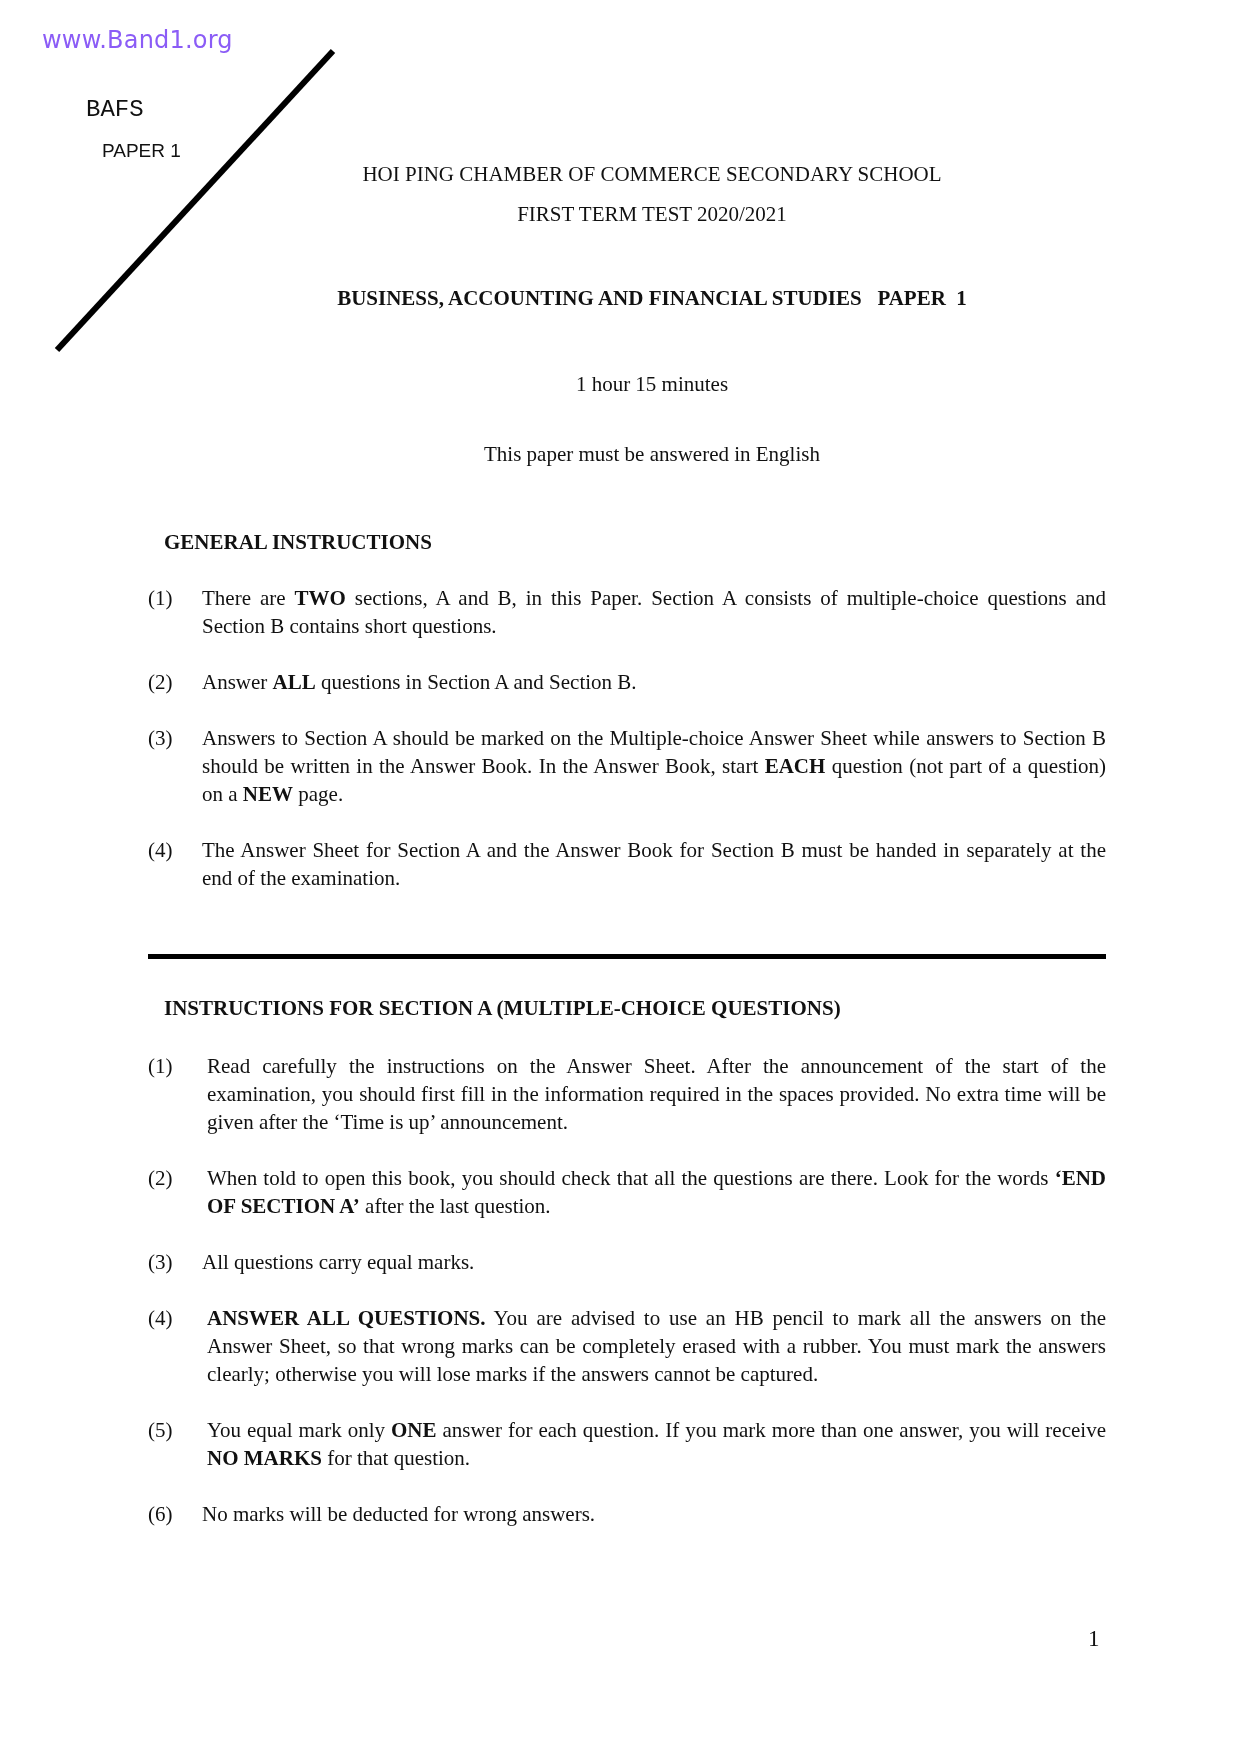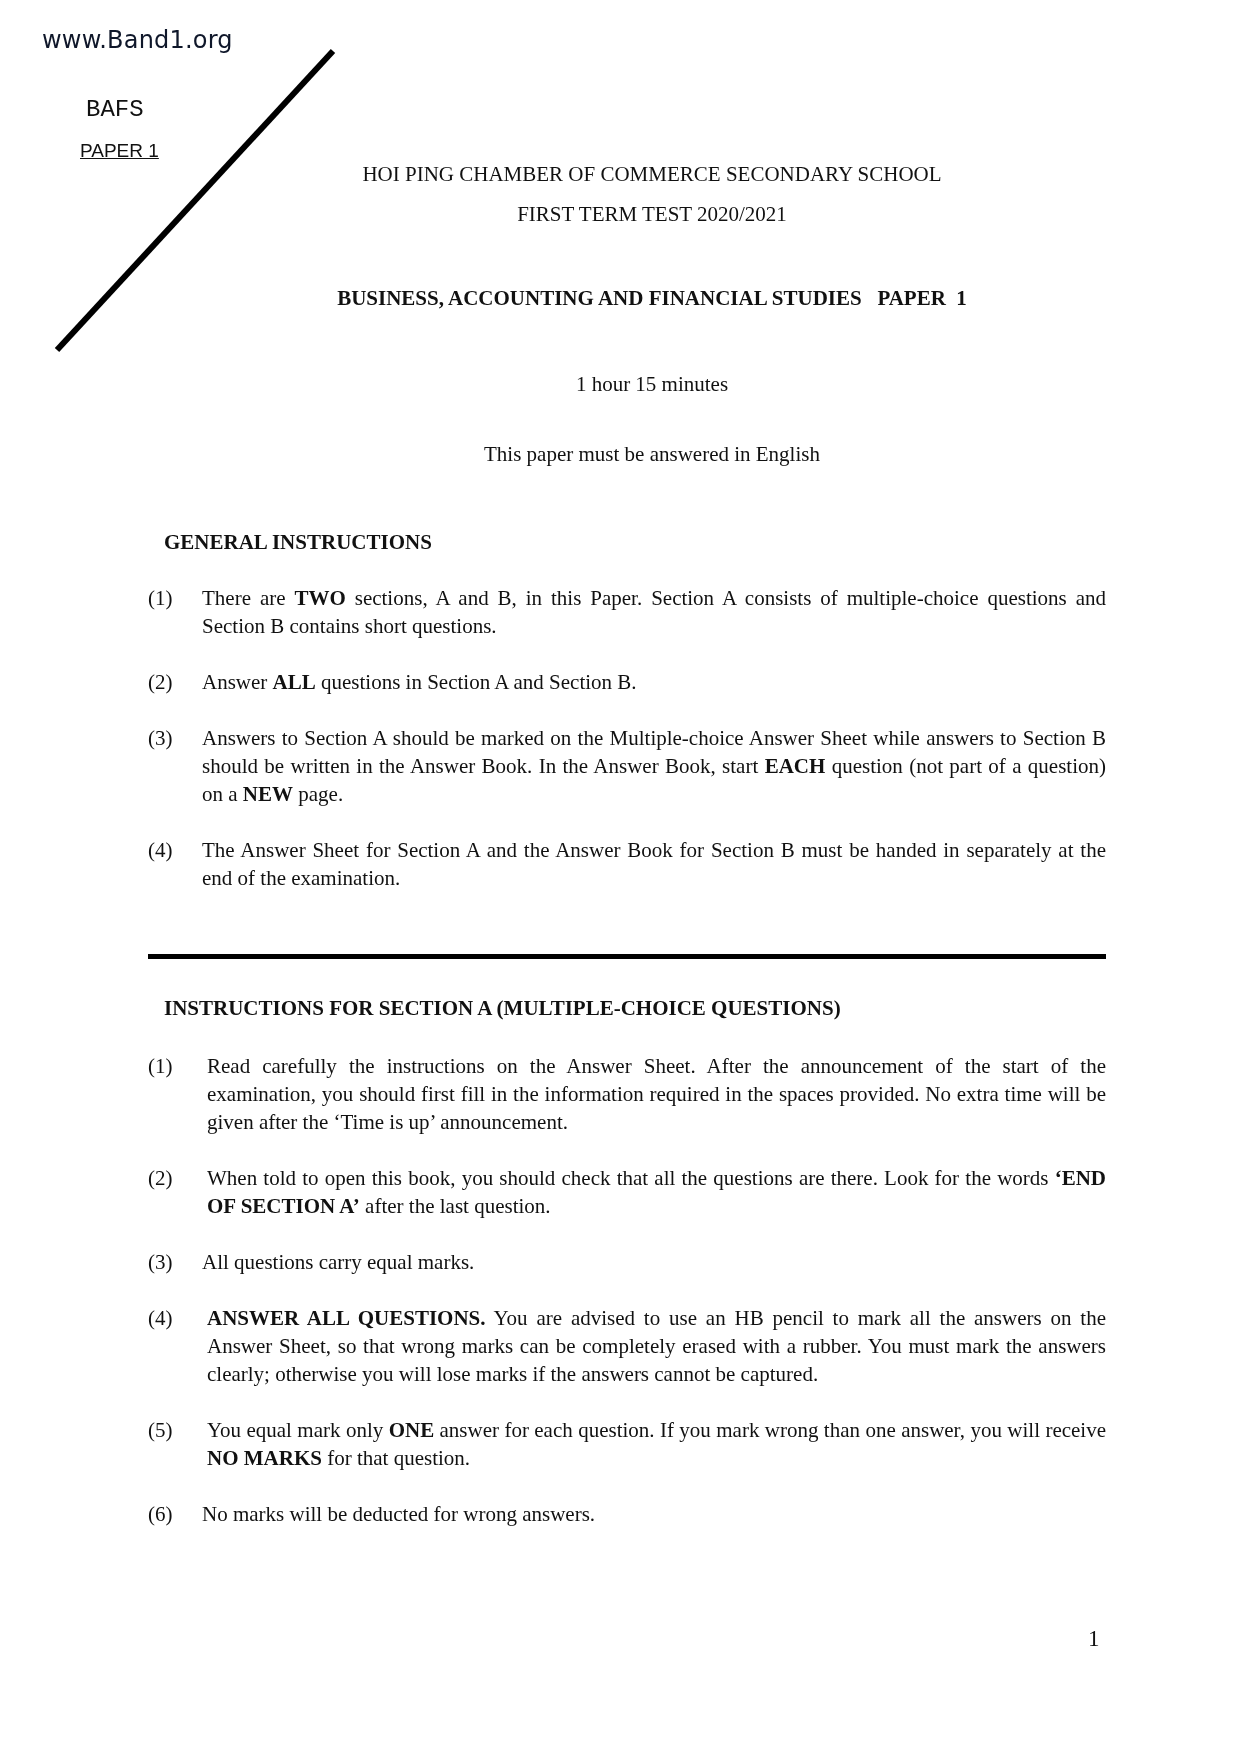--- a/index.html
+++ b/index.html
@@ -14,37 +14,36 @@
       overflow: hidden;
       color: #111111;
       font-family: "Liberation Serif", "DejaVu Serif", serif;
     }
     .watermark {
       position: absolute;
       left: 42px;
       top: 26px;
       font-family: "DejaVu Sans", "Liberation Sans", sans-serif;
       font-size: 24px;
-      color: #0f172a;
+      color: #8b5cf6;
       letter-spacing: 0.2px;
     }
     .subject {
       position: absolute;
       left: 86px;
       top: 96px;
       font-family: Liberation Mono, monospace;
       font-size: 24px;
     }
     .paper-tag {
       position: absolute;
-      left: 80px;
+      left: 102px;
       top: 140px;
       font-family: "Liberation Sans", sans-serif;
       font-size: 19px;
-      text-decoration: underline;
     }
     .slash {
       position: absolute;
       left: 0;
       top: 0;
       pointer-events: none;
     }
     .center-line {
       position: absolute;
       left: 0;
@@ -154,20 +153,20 @@
 <div class="instr" style="top:1248px;">
   <span class="num">(3)</span>
   <div class="txt"><span>All questions carry equal marks.</span></div>
 </div>
 <div class="instr" style="top:1304px;">
   <span class="num">(4)</span>
   <div class="txt indent2"><b>ANSWER ALL QUESTIONS.</b><span>  You are advised to use an HB pencil to mark all the answers on the Answer Sheet, so that wrong marks can be completely erased with a rubber.  You must mark the answers clearly; otherwise you will lose marks if the answers cannot be captured.</span></div>
 </div>
 <div class="instr" style="top:1416px;">
   <span class="num">(5)</span>
-  <div class="txt indent2"><span>You equal mark only </span><b>ONE</b><span> answer for each question.  If you mark wrong than one answer, you will receive </span><b>NO MARKS</b><span> for that question.</span></div>
+  <div class="txt indent2"><span>You equal mark only </span><b>ONE</b><span> answer for each question.  If you mark more than one answer, you will receive </span><b>NO MARKS</b><span> for that question.</span></div>
 </div>
 <div class="instr" style="top:1500px;">
   <span class="num">(6)</span>
   <div class="txt"><span>No marks will be deducted for wrong answers.</span></div>
 </div>
 
 <div class="page-num">1</div>
 
 </body></html>

